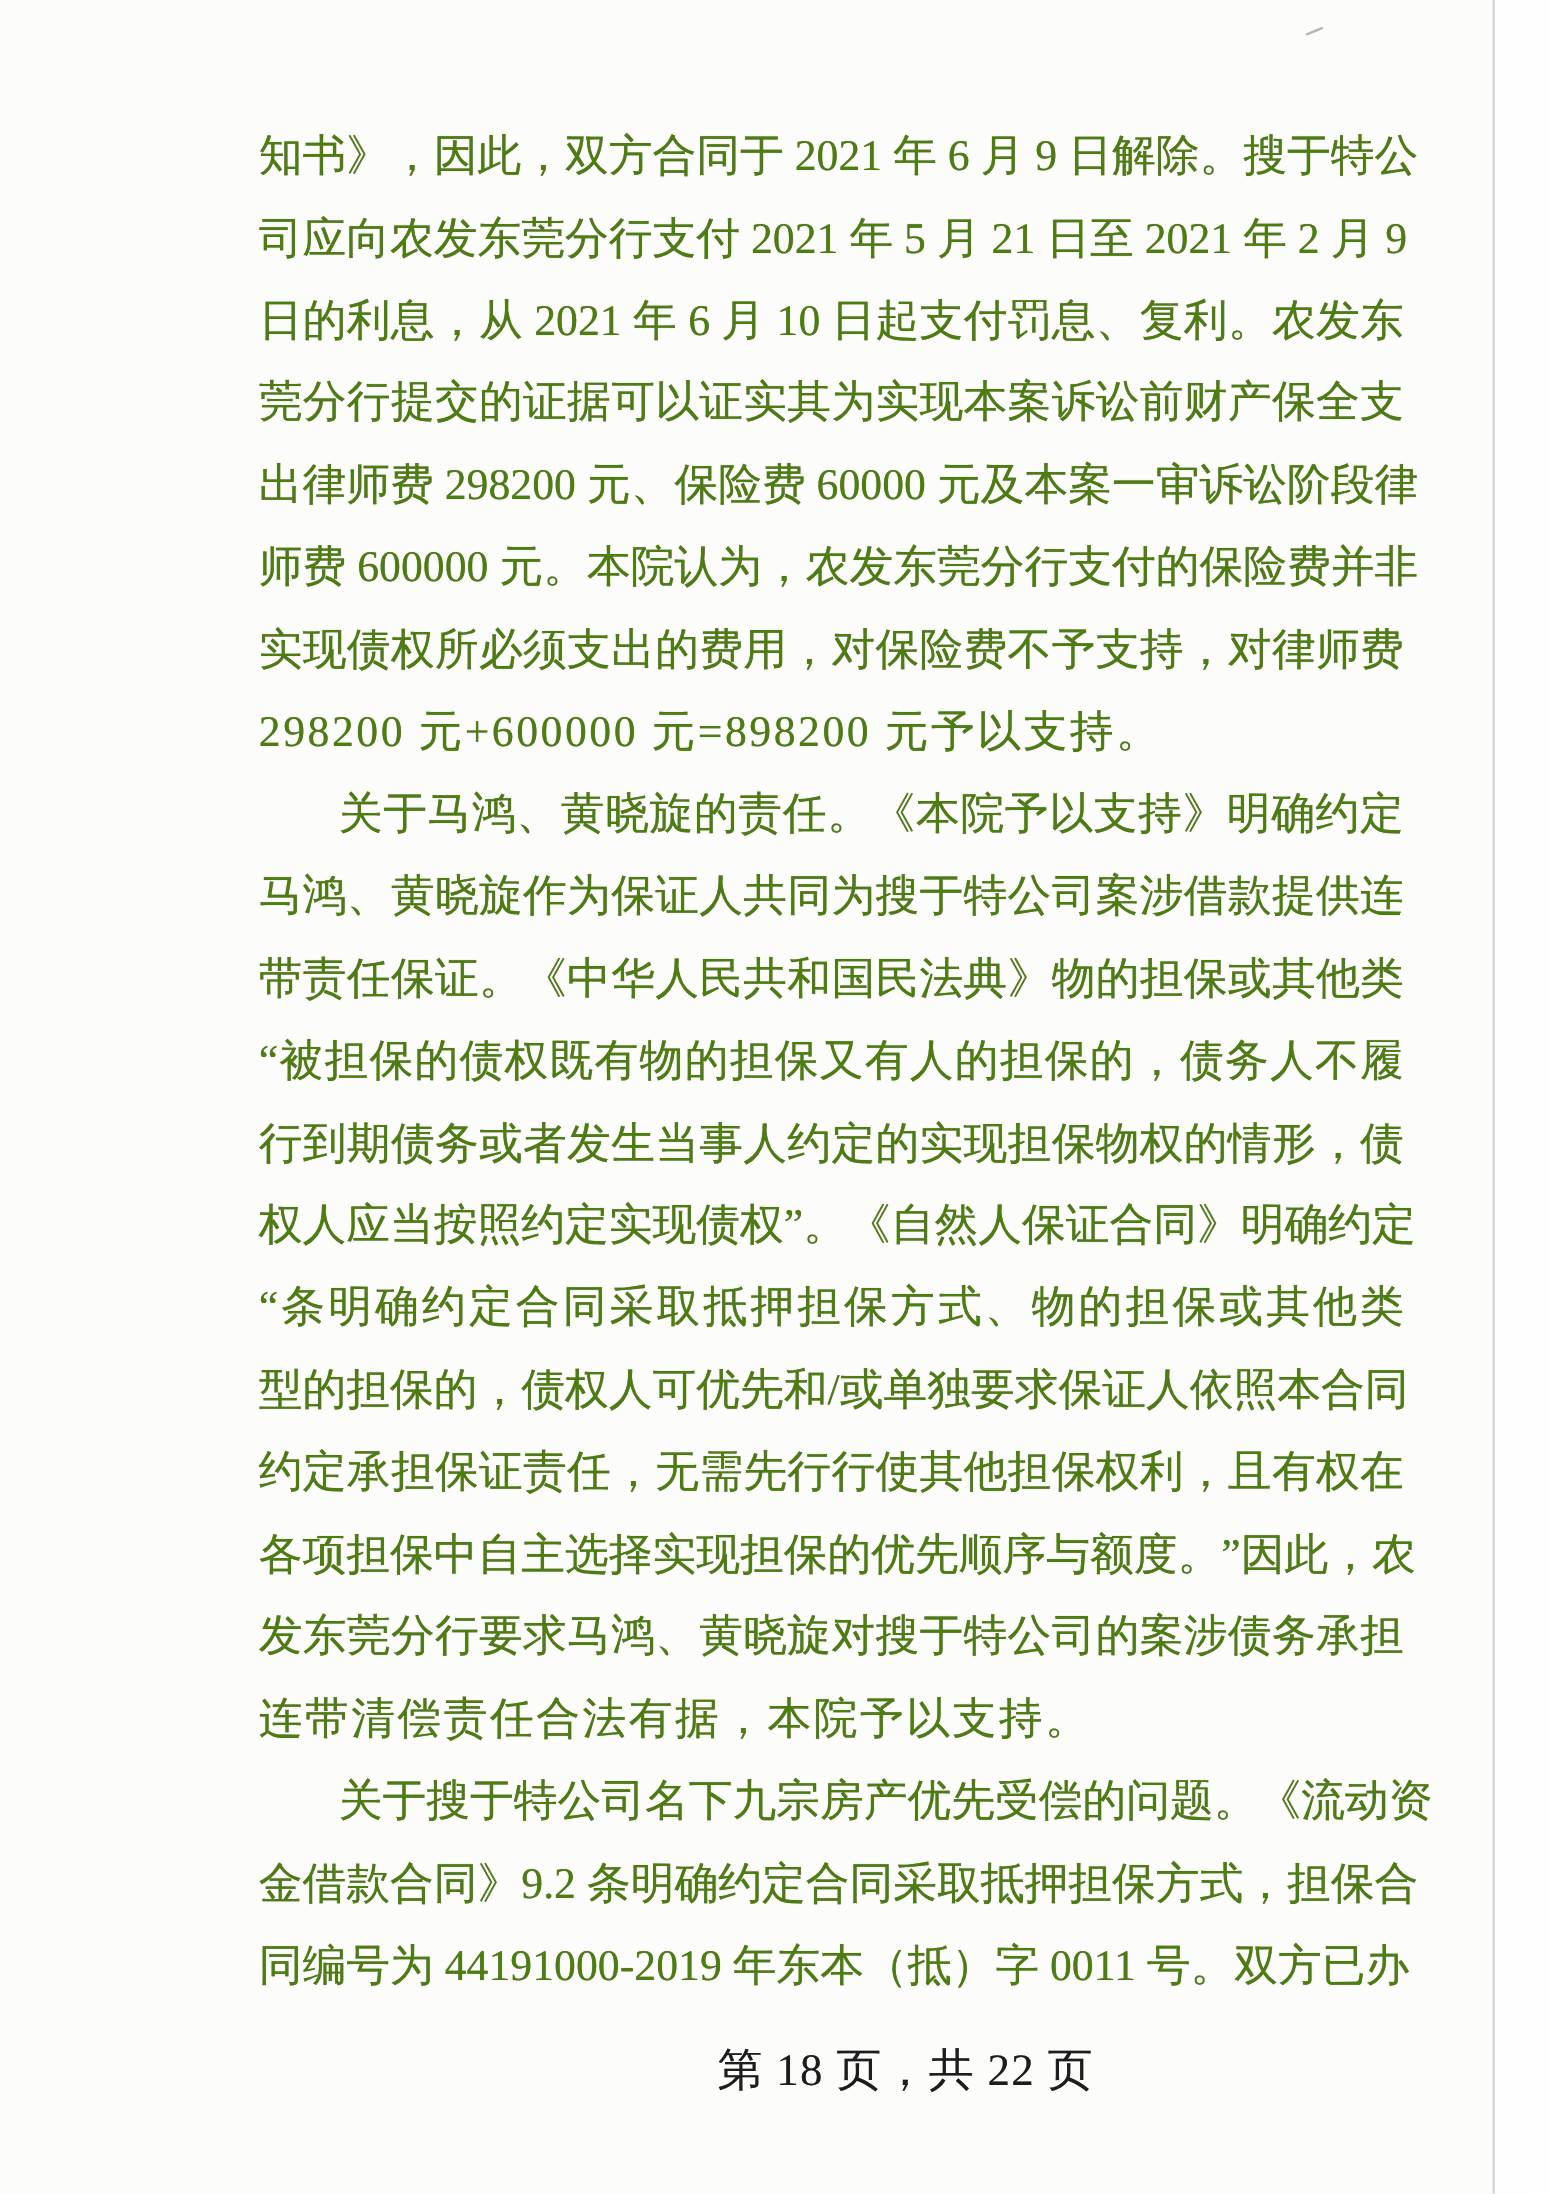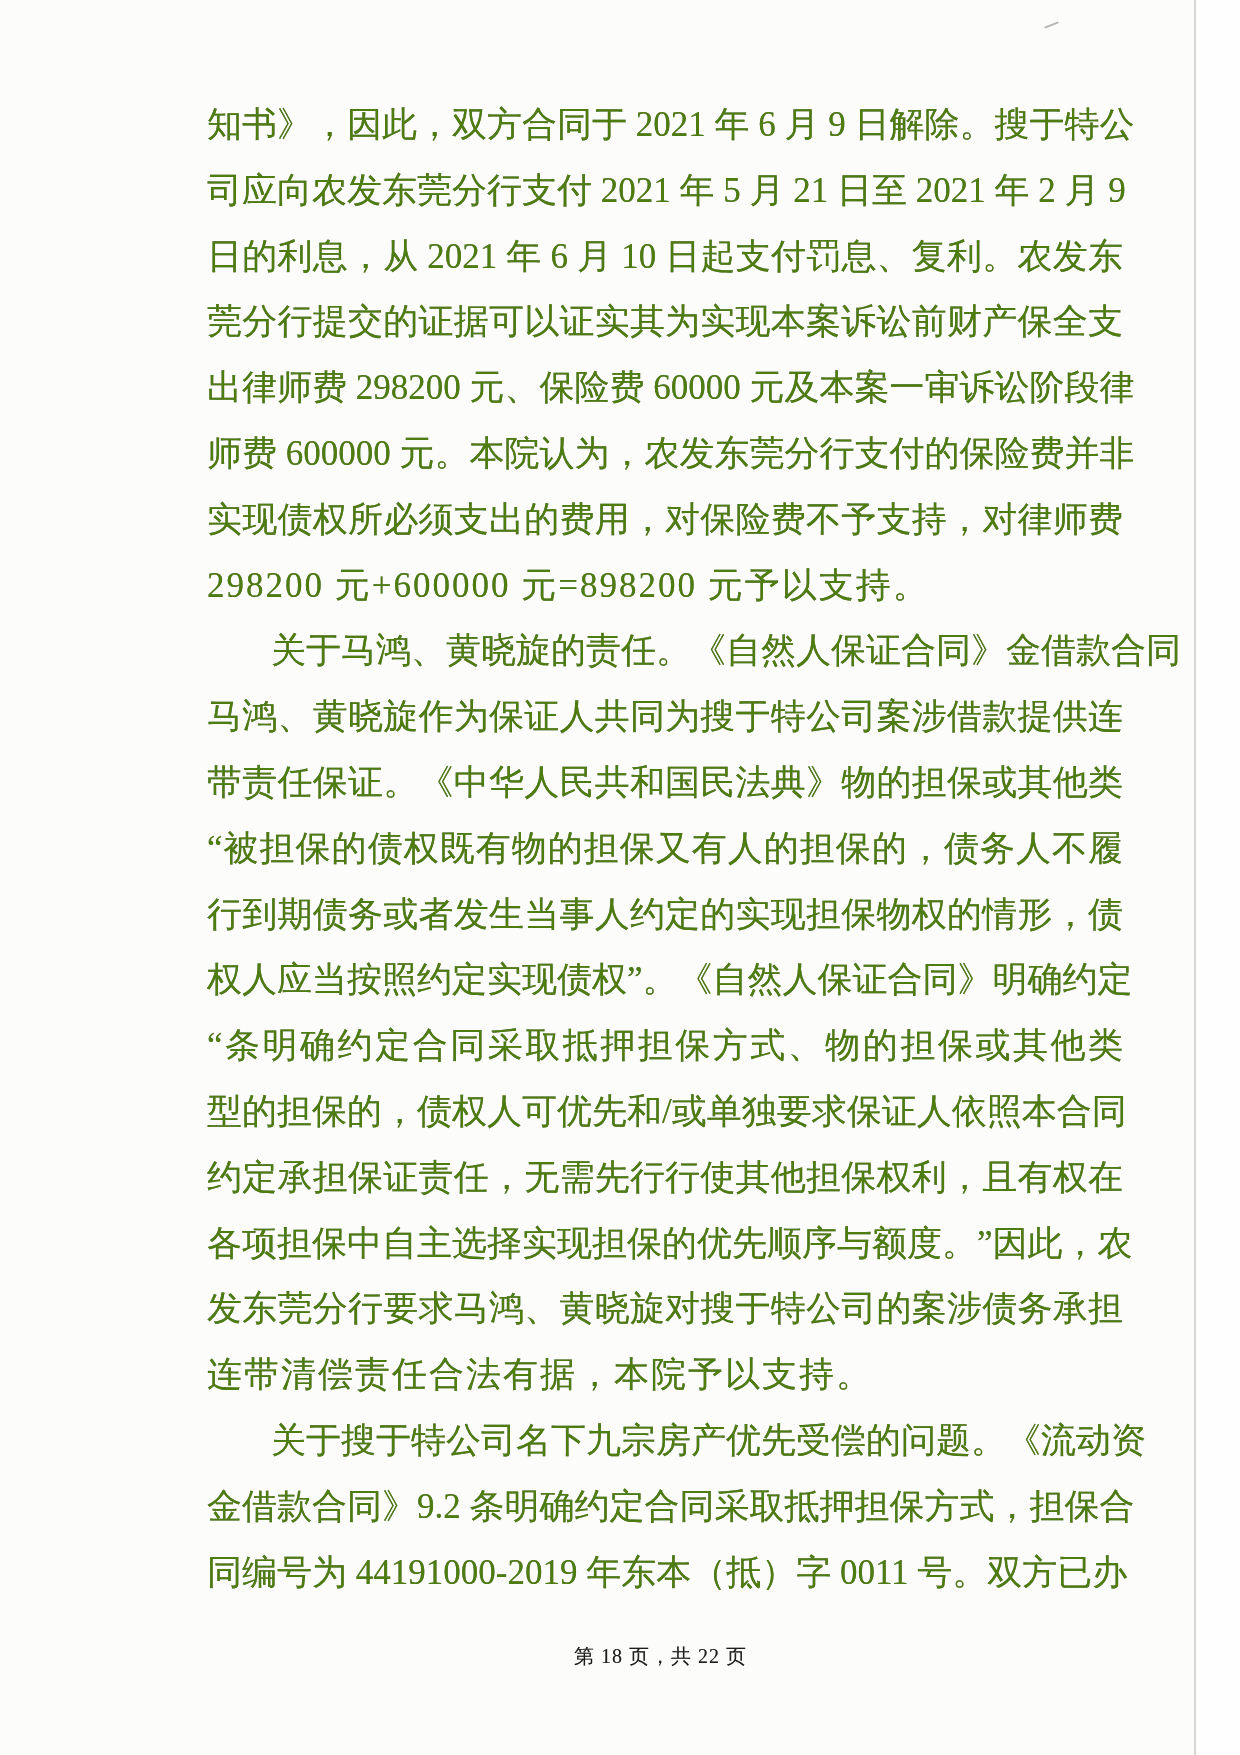--- a/index.html
+++ b/index.html
@@ -70,21 +70,21 @@
   }
   .line.para-end {
     text-align: center;
     text-align-last: left;
     letter-spacing: 2px;
   }
   .footer {
     position: absolute;
     left: 574px;
     top: 1638px;
-    font-size: 20px;
+    font-size: 36px;
     line-height: 36px;
     letter-spacing: 1px;
     color: #1d1d1d;
     text-shadow: 0 0 0.5px rgba(20,20,20,0.5);
     white-space: nowrap;
     text-align: right;
   }
 </style>
 </head>
 <body>
@@ -97,21 +97,21 @@
 
   <div class="text-block">
     <div class="line">知书》，因此，双方合同于 2021 年 6 月 9 日解除。搜于特公</div>
     <div class="line">司应向农发东莞分行支付 2021 年 5 月 21 日至 2021 年 2 月 9</div>
     <div class="line">日的利息，从 2021 年 6 月 10 日起支付罚息、复利。农发东</div>
     <div class="line">莞分行提交的证据可以证实其为实现本案诉讼前财产保全支</div>
     <div class="line">出律师费 298200 元、保险费 60000 元及本案一审诉讼阶段律</div>
     <div class="line">师费 600000 元。本院认为，农发东莞分行支付的保险费并非</div>
     <div class="line">实现债权所必须支出的费用，对保险费不予支持，对律师费</div>
     <div class="line para-end">298200 元+600000 元=898200 元予以支持。</div>
-    <div class="line indent">关于马鸿、黄晓旋的责任。《自然人保证合同》金借款合同</div>
+    <div class="line indent">关于马鸿、黄晓旋的责任。《本院予以支持》明确约定</div>
     <div class="line">马鸿、黄晓旋作为保证人共同为搜于特公司案涉借款提供连</div>
     <div class="line">带责任保证。《中华人民共和国民法典》物的担保或其他类</div>
     <div class="line">“被担保的债权既有物的担保又有人的担保的，债务人不履</div>
     <div class="line">行到期债务或者发生当事人约定的实现担保物权的情形，债</div>
     <div class="line">权人应当按照约定实现债权”。《自然人保证合同》明确约定</div>
     <div class="line">“条明确约定合同采取抵押担保方式、物的担保或其他类</div>
     <div class="line">型的担保的，债权人可优先和/或单独要求保证人依照本合同</div>
     <div class="line">约定承担保证责任，无需先行行使其他担保权利，且有权在</div>
     <div class="line">各项担保中自主选择实现担保的优先顺序与额度。”因此，农</div>
     <div class="line">发东莞分行要求马鸿、黄晓旋对搜于特公司的案涉债务承担</div>

